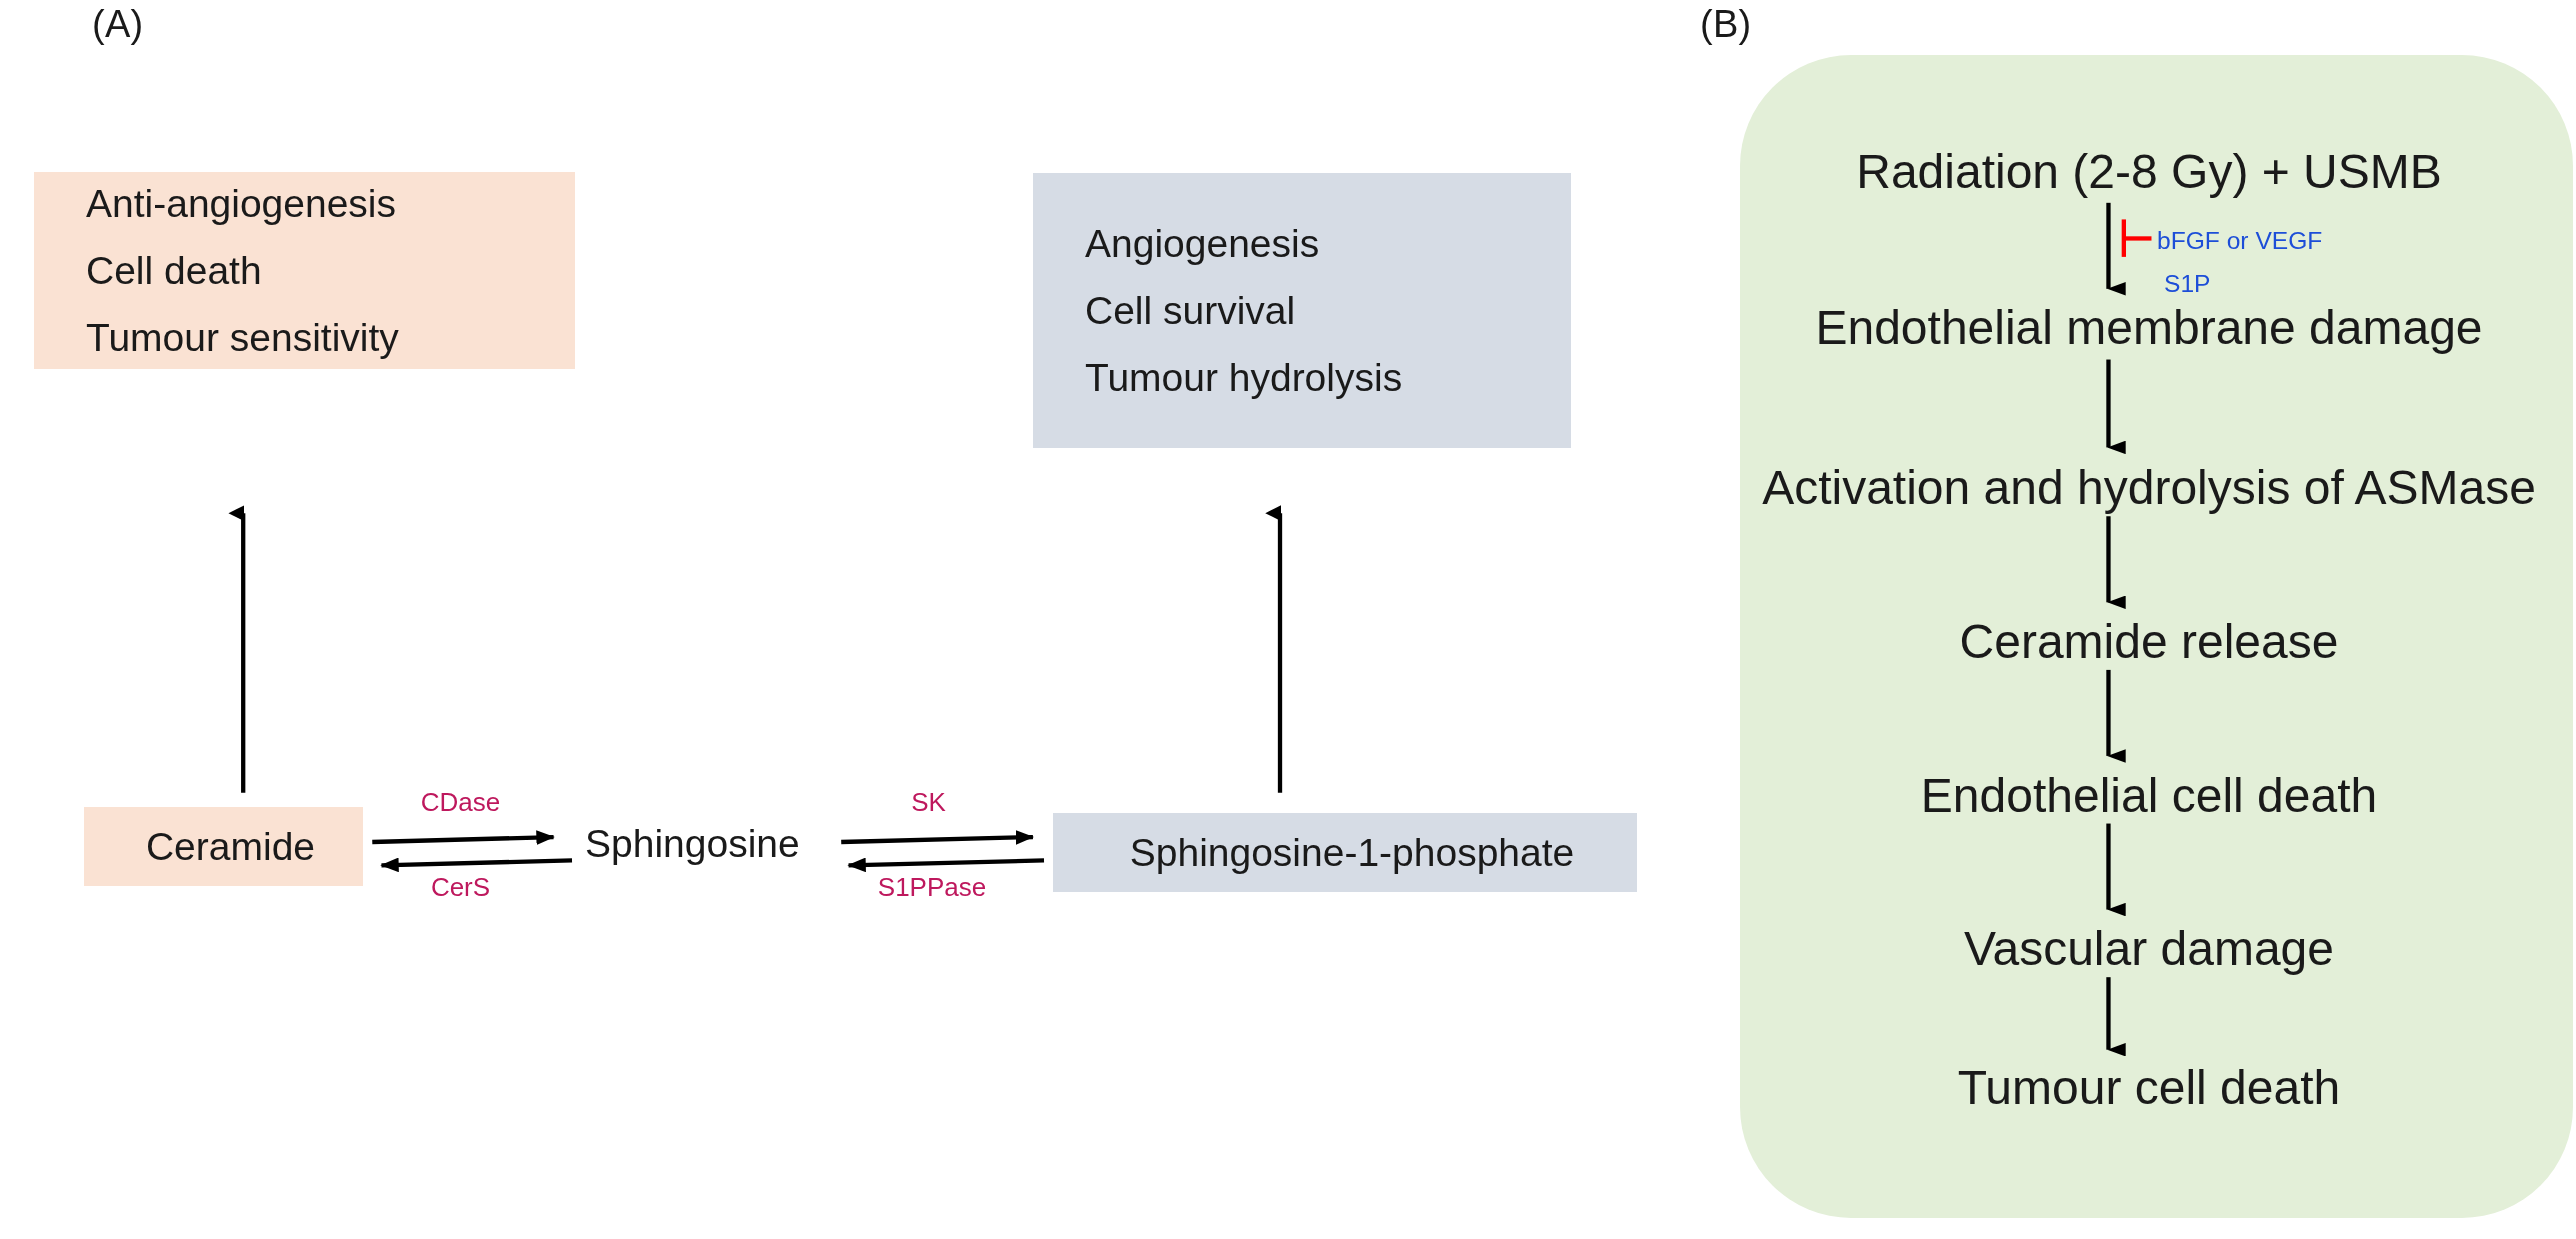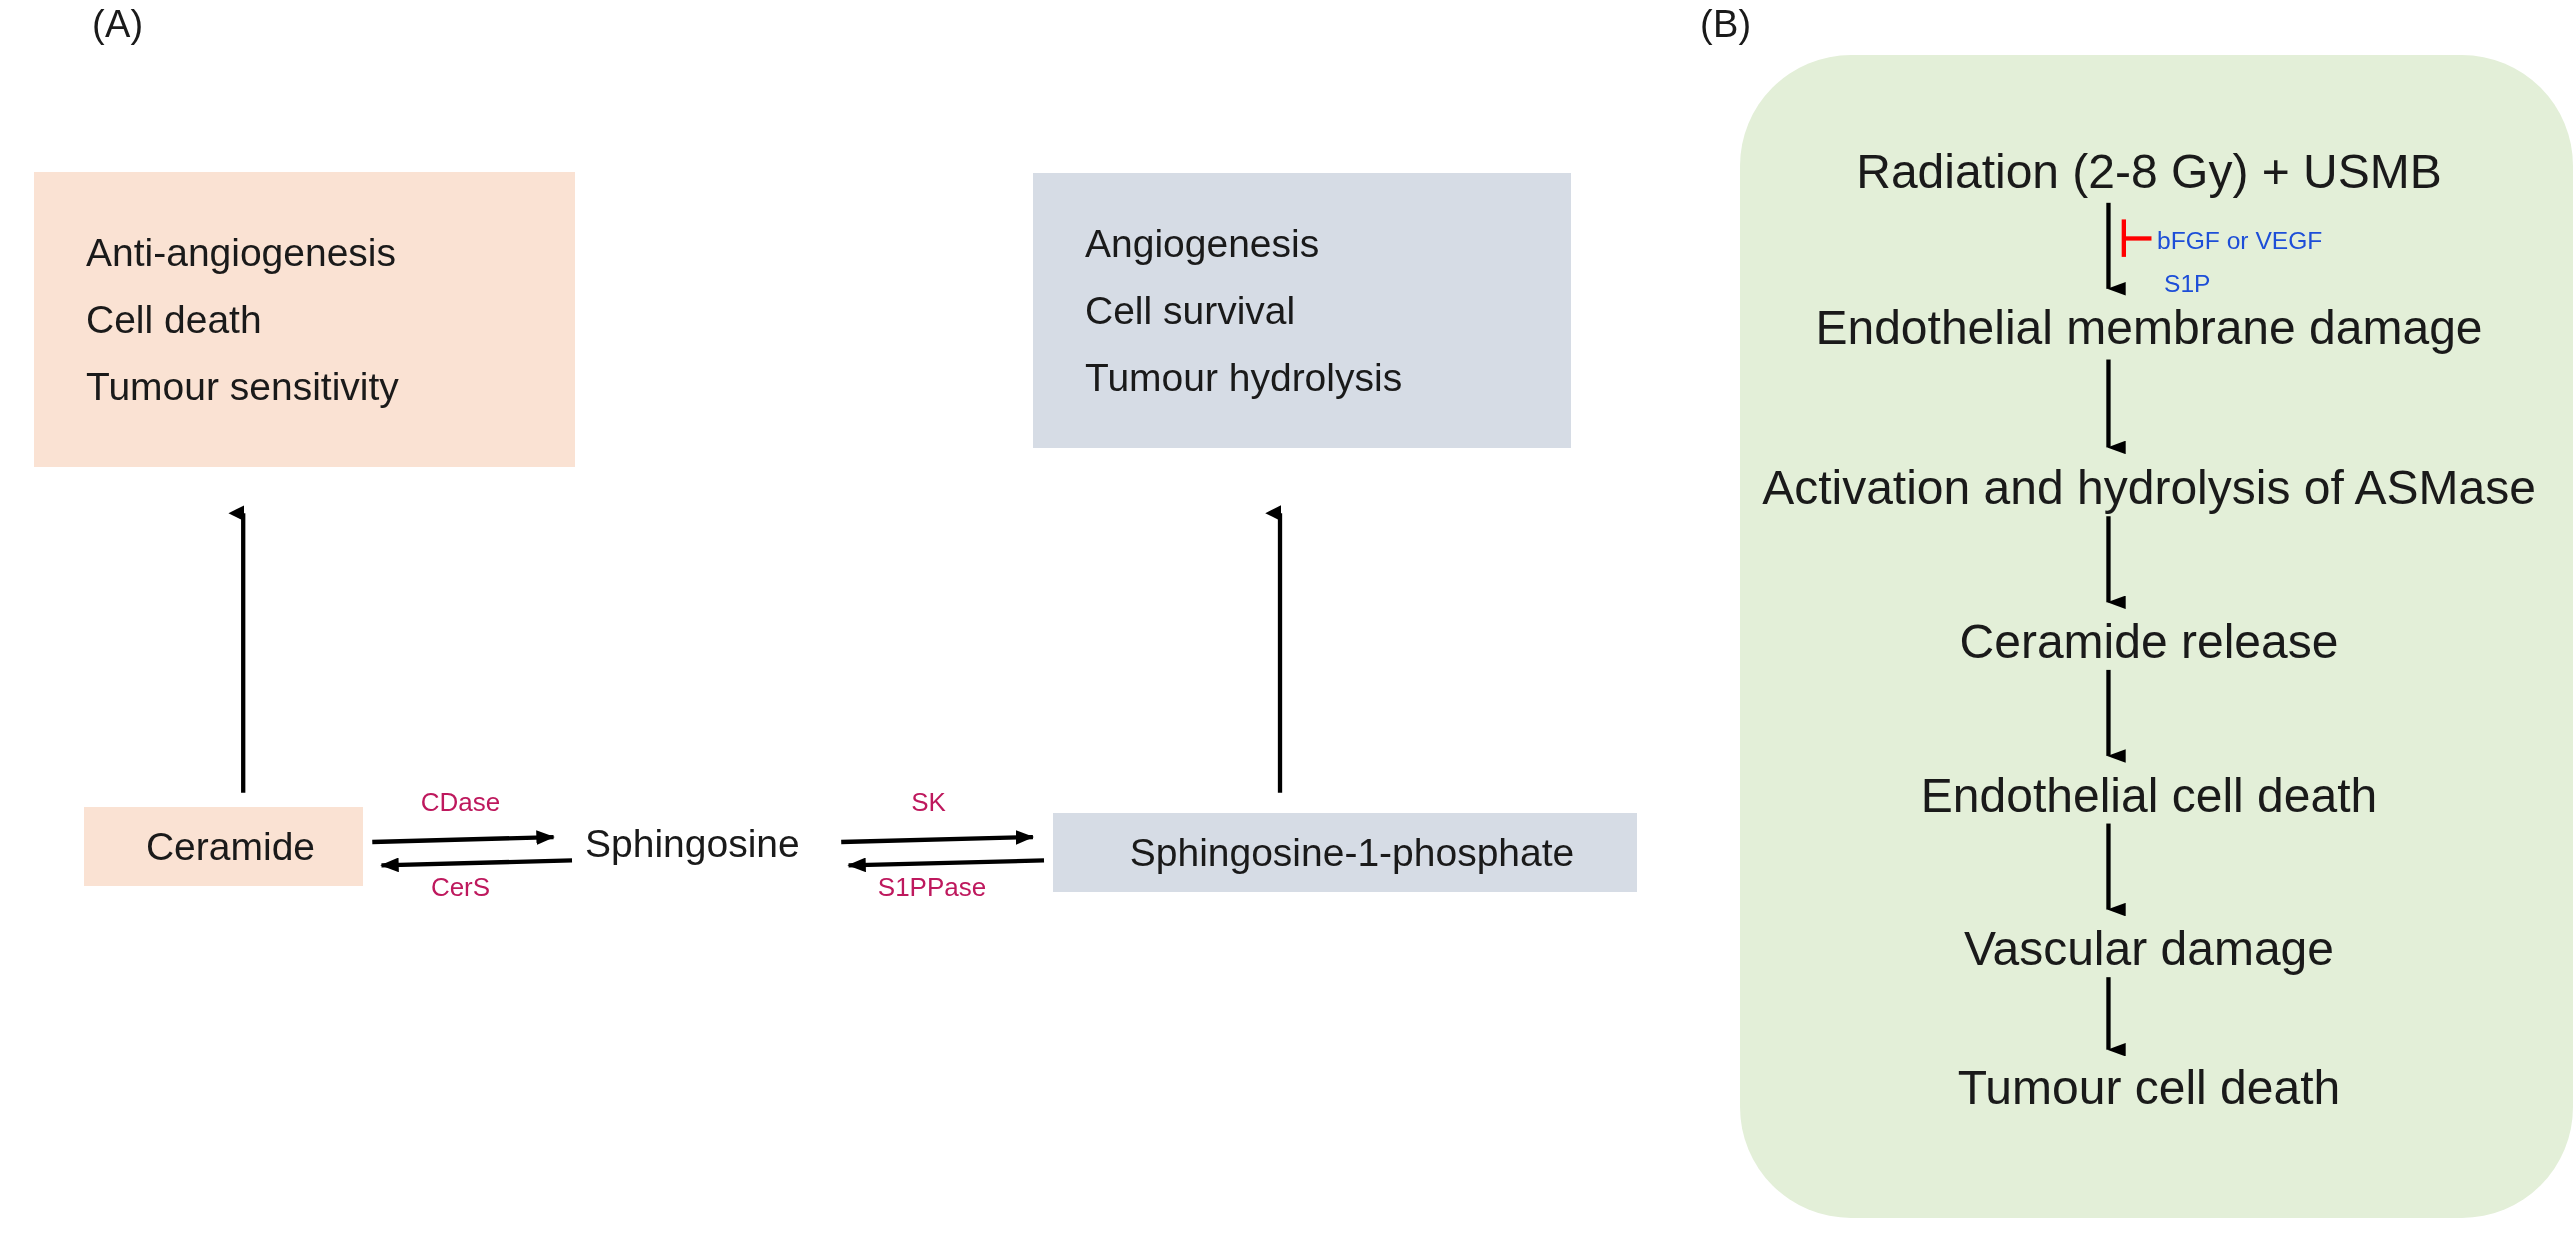--- a/index.html
+++ b/index.html
@@ -109,21 +109,21 @@
     pointer-events: none;
   }
 </style>
 </head>
 <body>
 
 <div id="canvas">
 
   <div class="abs panel-letter" style="left:92px; top:3.1px;">(A)</div>
 
-  <div class="abs box box-peach outcome-box" style="left:34px; top:172px; width:541px; height:295px;">
+  <div class="abs box box-peach outcome-box" style="left:34px; top:172px; width:541px; height:197px;">
     <div class="box-line">Anti-angiogenesis</div>
     <div class="box-line">Cell death</div>
     <div class="box-line">Tumour sensitivity</div>
   </div>
 
   <div class="abs box box-blue outcome-box" style="left:1033px; top:173px; width:538px; height:275px;">
     <div class="box-line">Angiogenesis</div>
     <div class="box-line">Cell survival</div>
     <div class="box-line">Tumour hydrolysis</div>
   </div>

